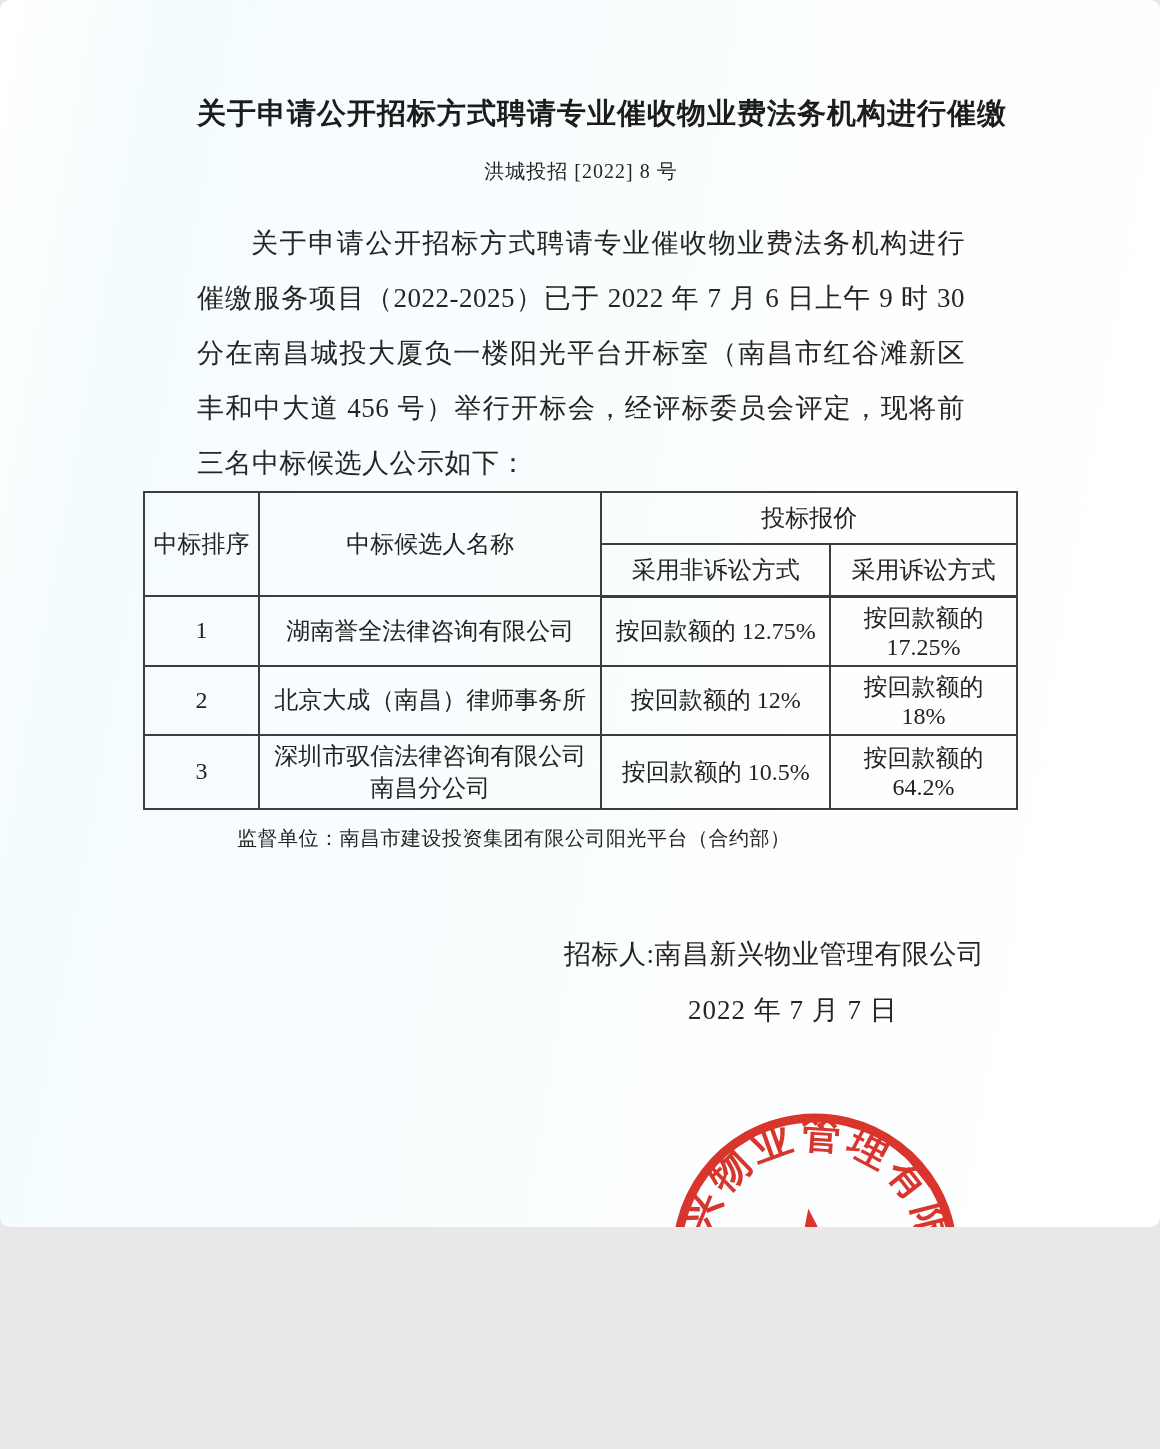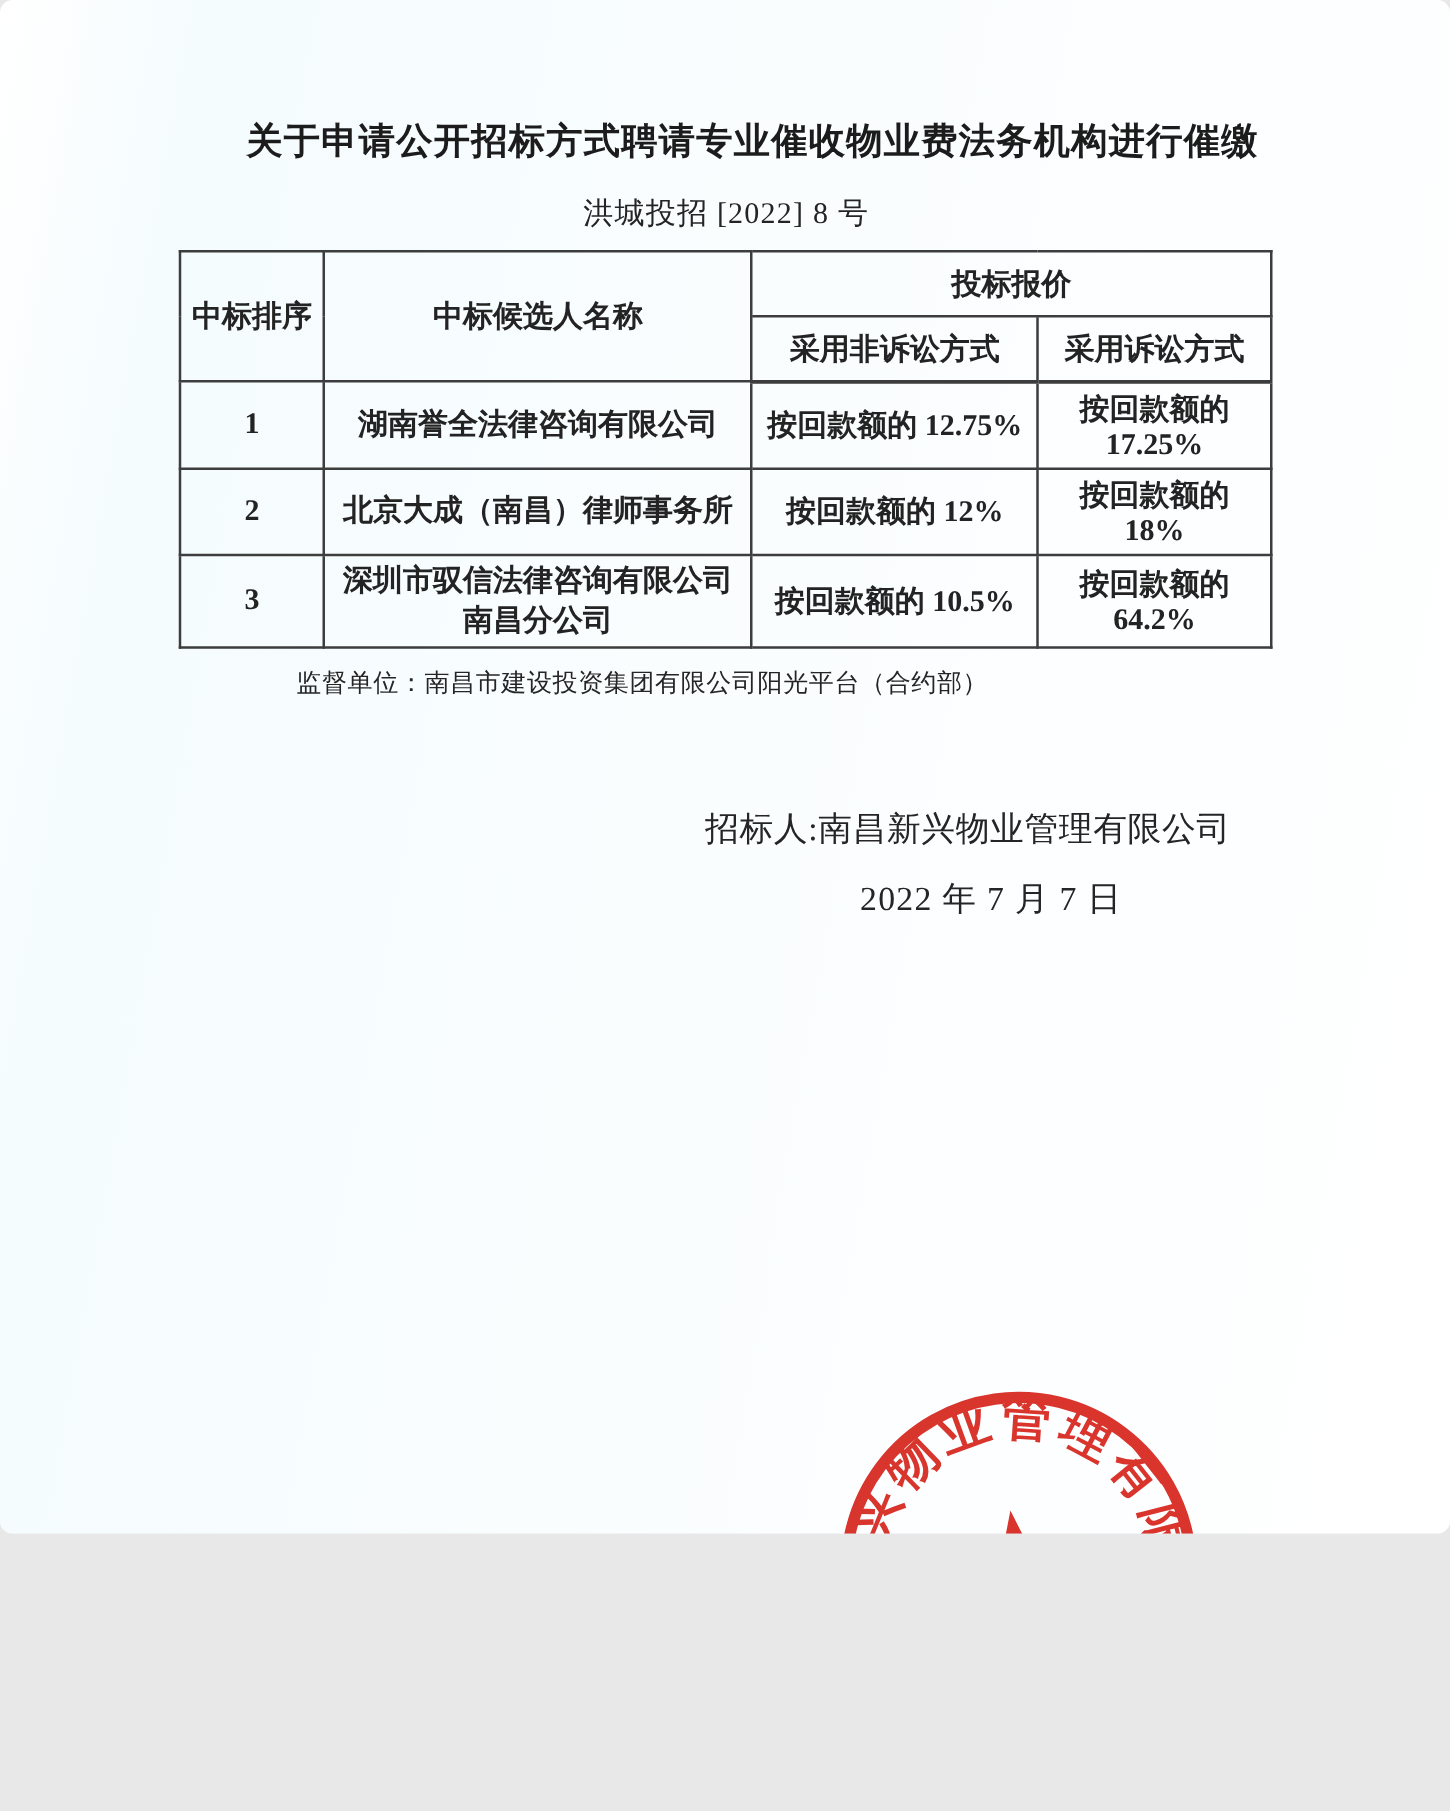--- a/index.html
+++ b/index.html
@@ -25,21 +25,21 @@
     text-align: center;
     font-size: 29px;
     font-weight: 700;
     line-height: 58px;
     letter-spacing: 1px;
     color: #1c1c1c;
     white-space: nowrap;
   }
   .doc-number {
     text-align: center;
-    font-size: 24px;
+    font-size: 20px;
     font-weight: 400;
     line-height: 58px;
     letter-spacing: 1px;
     color: #242424;
   }
   .body-paragraph {
     margin-top: 16px;
     font-size: 27px;
     line-height: 55px;
     text-align: justify;
@@ -56,21 +56,21 @@
     color: #232323;
   }
   .notice-table col.c-rank      { width: 13.2%; }
   .notice-table col.c-candidate { width: 39.2%; }
   .notice-table col.c-nonlit    { width: 26.2%; }
   .notice-table col.c-lit       { width: 21.4%; }
   .notice-table th, .notice-table td {
     border: 2px solid #3d3d3d;
     text-align: center;
     vertical-align: middle;
-    font-weight: 700;
+    font-weight: 400;
     padding: 4px 8px;
   }
   .notice-table thead tr.h-row { height: 52px; }
   .notice-table thead tr:last-child th { border-bottom-width: 3px; }
   .notice-table tbody tr { height: 68px; }
   .notice-table td.cell-candidate { line-height: 32px; }
   .para2 {
     margin-top: 60px;
     font-size: 27px;
     line-height: 56px;
@@ -130,20 +130,21 @@
 </style>
 </head>
 <body>
 
 <div class="page">
   <div class="doc">
 
     <div class="title-line">关于申请公开招标方式聘请专业催收物业费法务机构进行催缴</div>
     <div class="doc-number">洪城投招 [2022] 8 号</div>
 
+    <p class="body-paragraph">关于申请公开招标方式聘请专业催收物业费法务机构进行催缴服务项目（2022-2025）已于 2022 年 7 月 6 日上午 9 时 30 分在南昌城投大厦负一楼阳光平台开标室（南昌市红谷滩新区丰和中大道 456 号）举行开标会，经评标委员会评定，现将前三名中标候选人公示如下：</p>
 
     <table class="notice-table">
       <colgroup>
         <col class="c-rank">
           <col class="c-candidate">
           <col class="c-nonlit">
           <col class="c-lit">
       </colgroup>
       <thead>
         <tr class="h-row">

